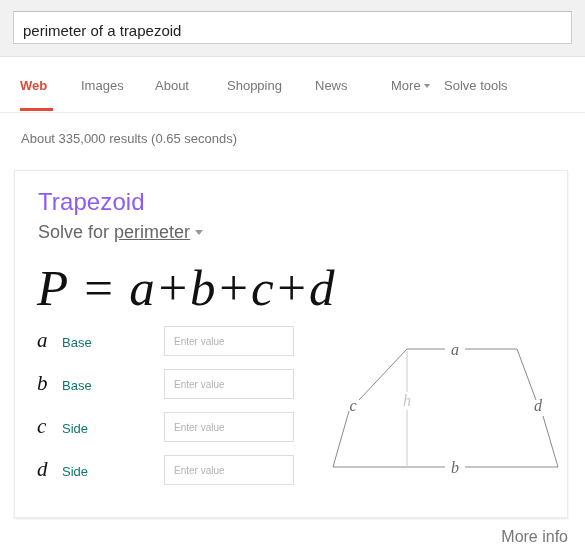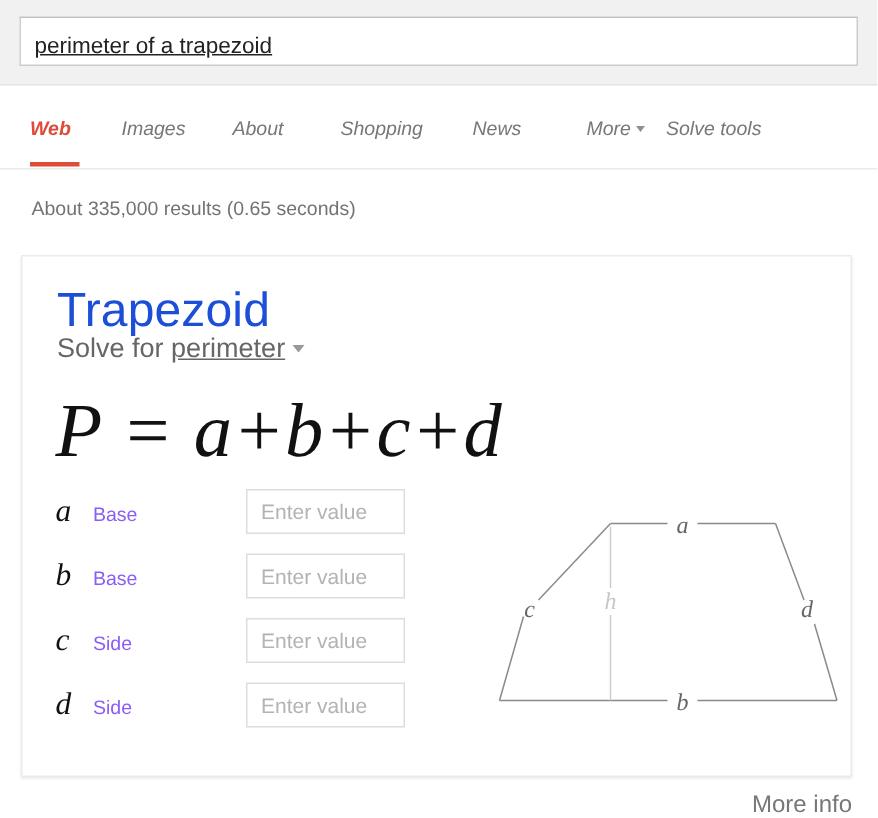--- a/index.html
+++ b/index.html
@@ -41,33 +41,31 @@
     width: 540px;
     height: 36px;
     line-height: 31px;
     border: none;
     outline: none;
     background: transparent;
     font-family: "Liberation Sans", sans-serif;
     font-size: 15px;
     color: #222222;
     padding: 0;
-    text-decoration: underline;
   }
 
   
   #nav-tabs {
     position: absolute;
     left: 0; top: 58px;
     width: 585px;
     height: 55px;
     background: #ffffff;
     border-bottom: 1px solid #ebebeb;
     box-sizing: border-box;
-    font-style: italic;
   }
   .nav-tab {
     position: absolute;
     top: 20px;
     font-size: 13px;
     color: #777777;
     white-space: nowrap;
     cursor: pointer;
   }
   .nav-tab.active {
@@ -109,22 +107,22 @@
     height: 348px;
     background: #ffffff;
     border: 1px solid #ebebeb;
     box-shadow: 0 1px 2px rgba(0,0,0,0.10);
     box-sizing: border-box;
   }
 
   #card-title {
     position: absolute;
     left: 23px; top: 17px;
-    font-size: 32px;
-    color: #1d4ed8;
+    font-size: 24px;
+    color: #8b5cf6;
     font-weight: normal;
     letter-spacing: 0.1px;
   }
   #solve-for-row {
     position: absolute;
     left: 23px; top: 51px;
     font-size: 18px;
     color: #666666;
   }
   #solve-for-label { color: #666666; }
@@ -172,32 +170,32 @@
     width: 24px;
     font-family: "Liberation Serif", serif;
     font-style: italic;
     font-size: 21px;
     color: #111111;
   }
   .var-label {
     position: absolute;
     left: 47px; top: 9px;
     font-size: 13px;
-    color: #8b5cf6;
+    color: #0f766e;
   }
   .var-input {
     position: absolute;
     left: 149px; top: 0;
-    width: 106px;
+    width: 130px;
     height: 30px;
     box-sizing: border-box;
     border: 1px solid #dddddd;
     background: #ffffff;
     font-family: "Liberation Sans", sans-serif;
-    font-size: 14px;
+    font-size: 10px;
     color: #333333;
     padding: 0 9px;
     outline: none;
   }
   .var-input::placeholder { color: #b3b3b3; opacity: 1; }
 
   
   #diagram {
     position: absolute;
     left: 290px; top: 155px;

